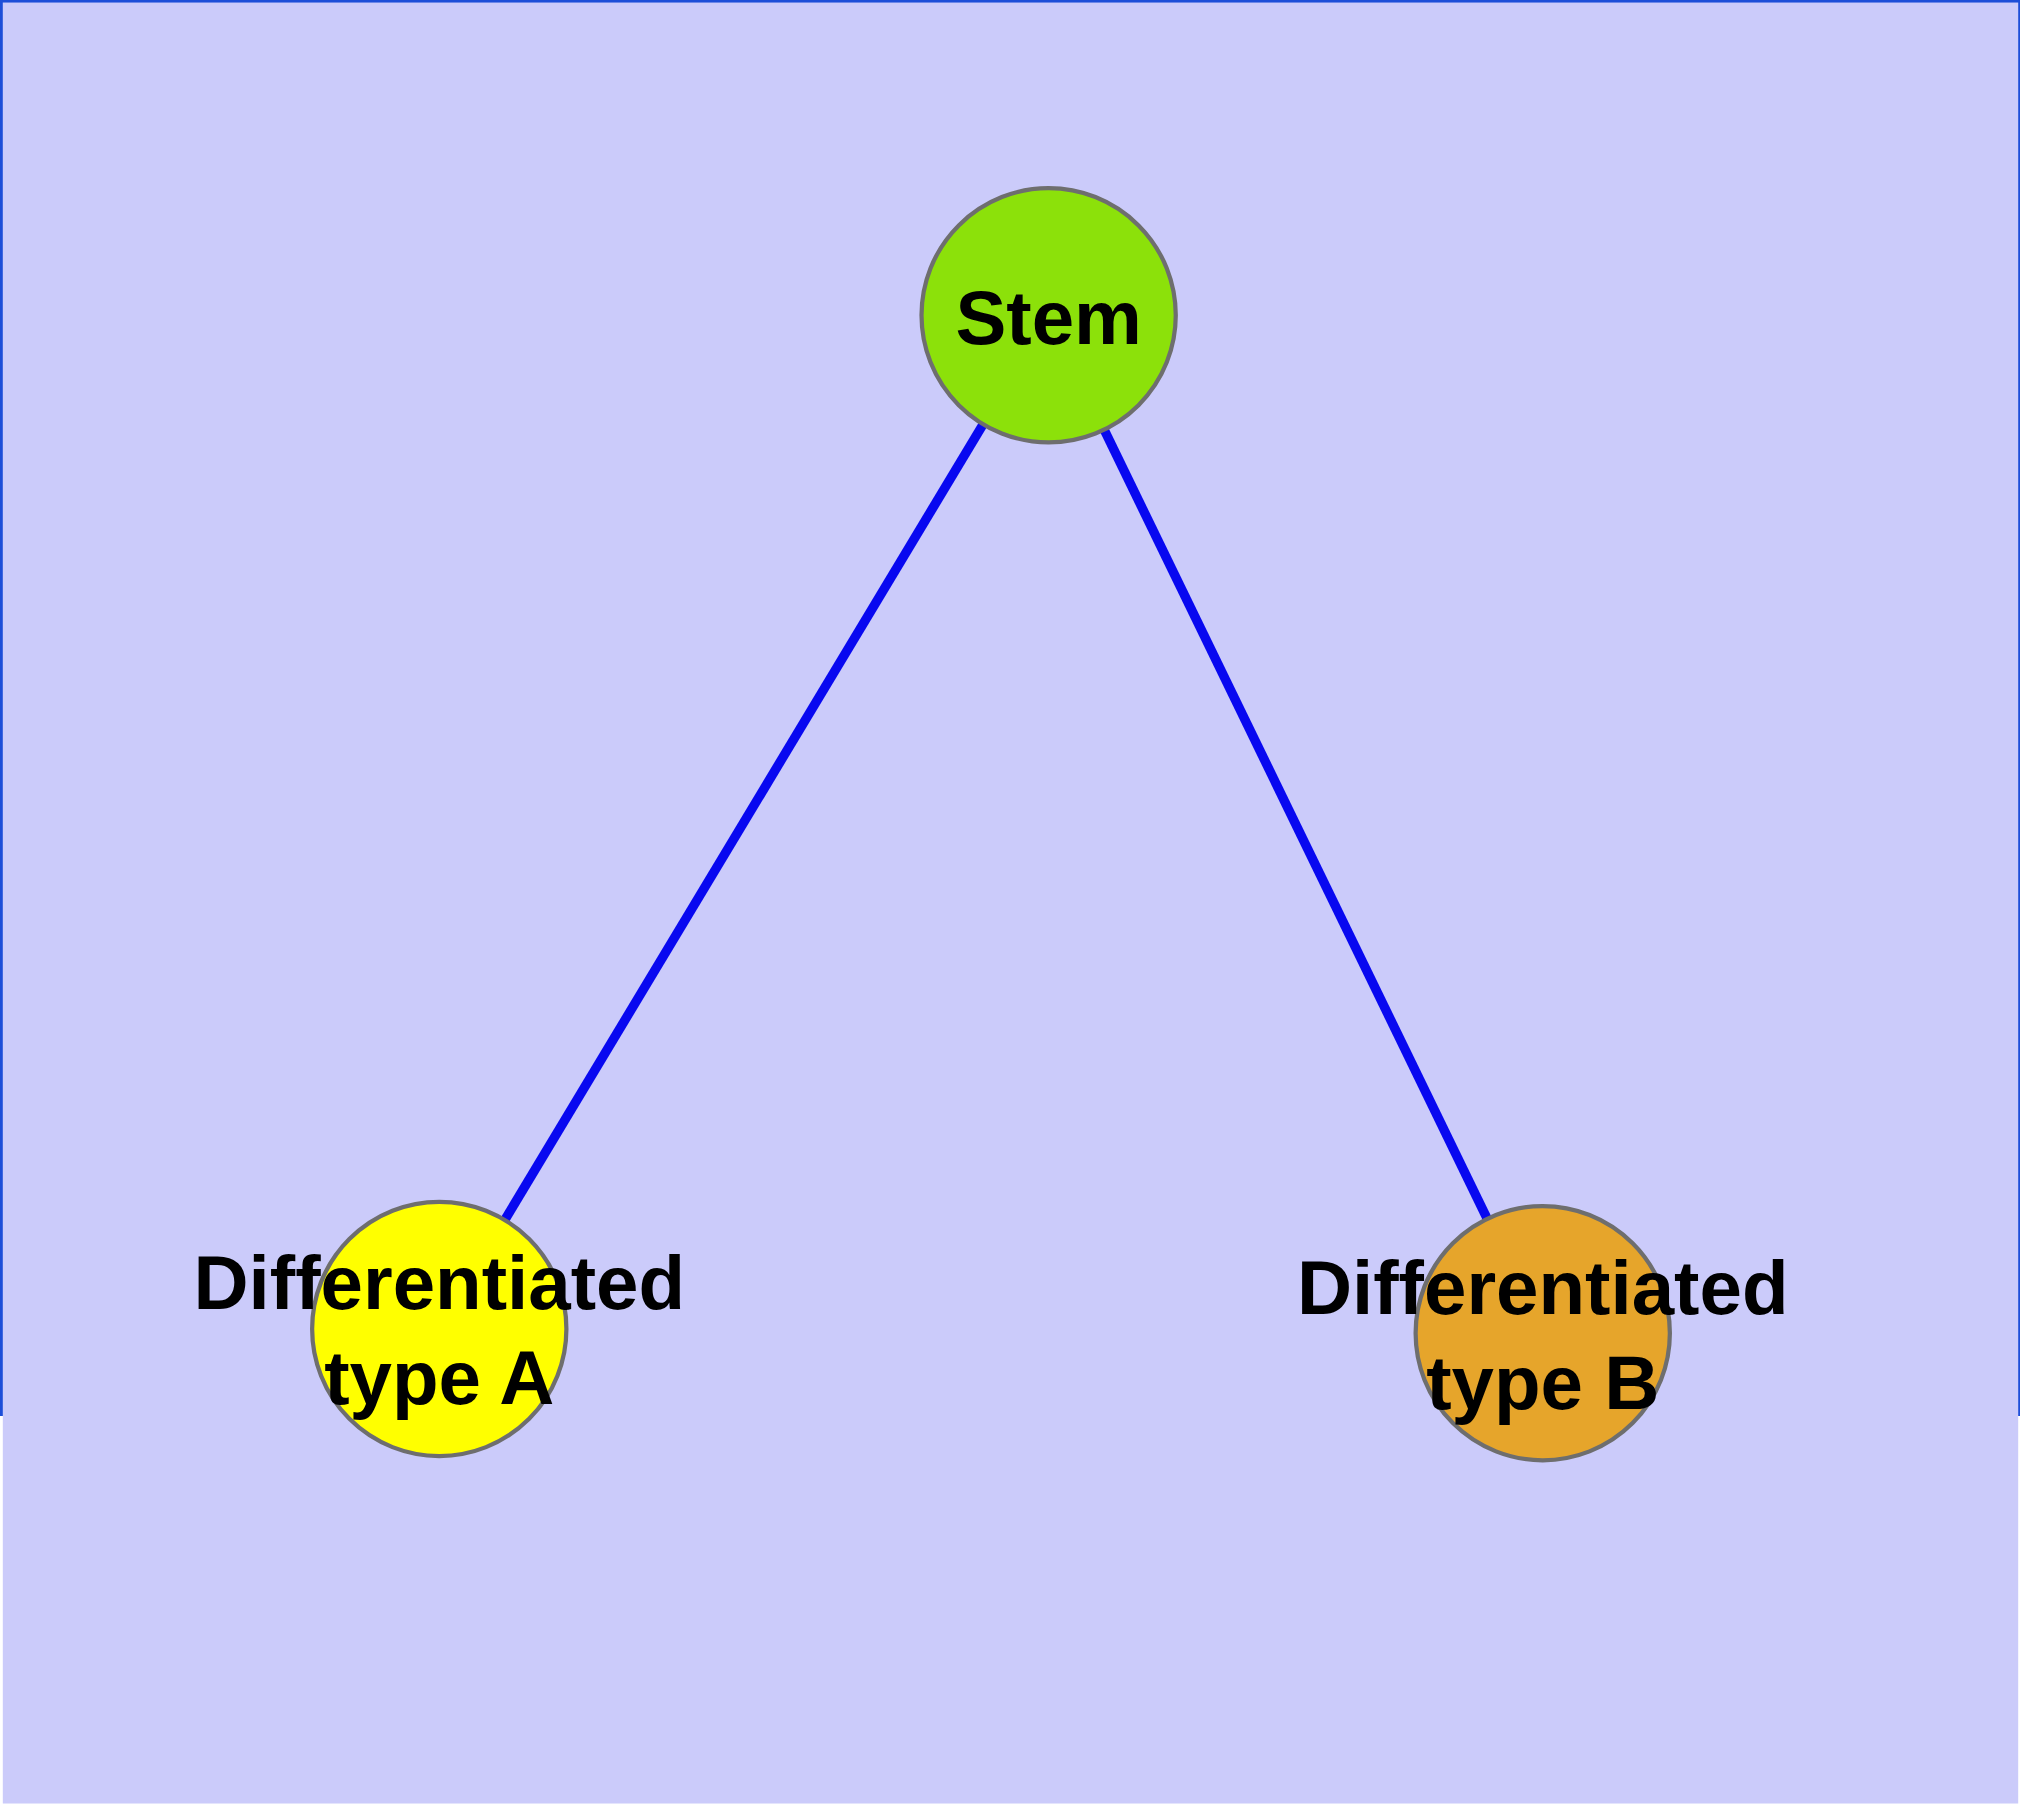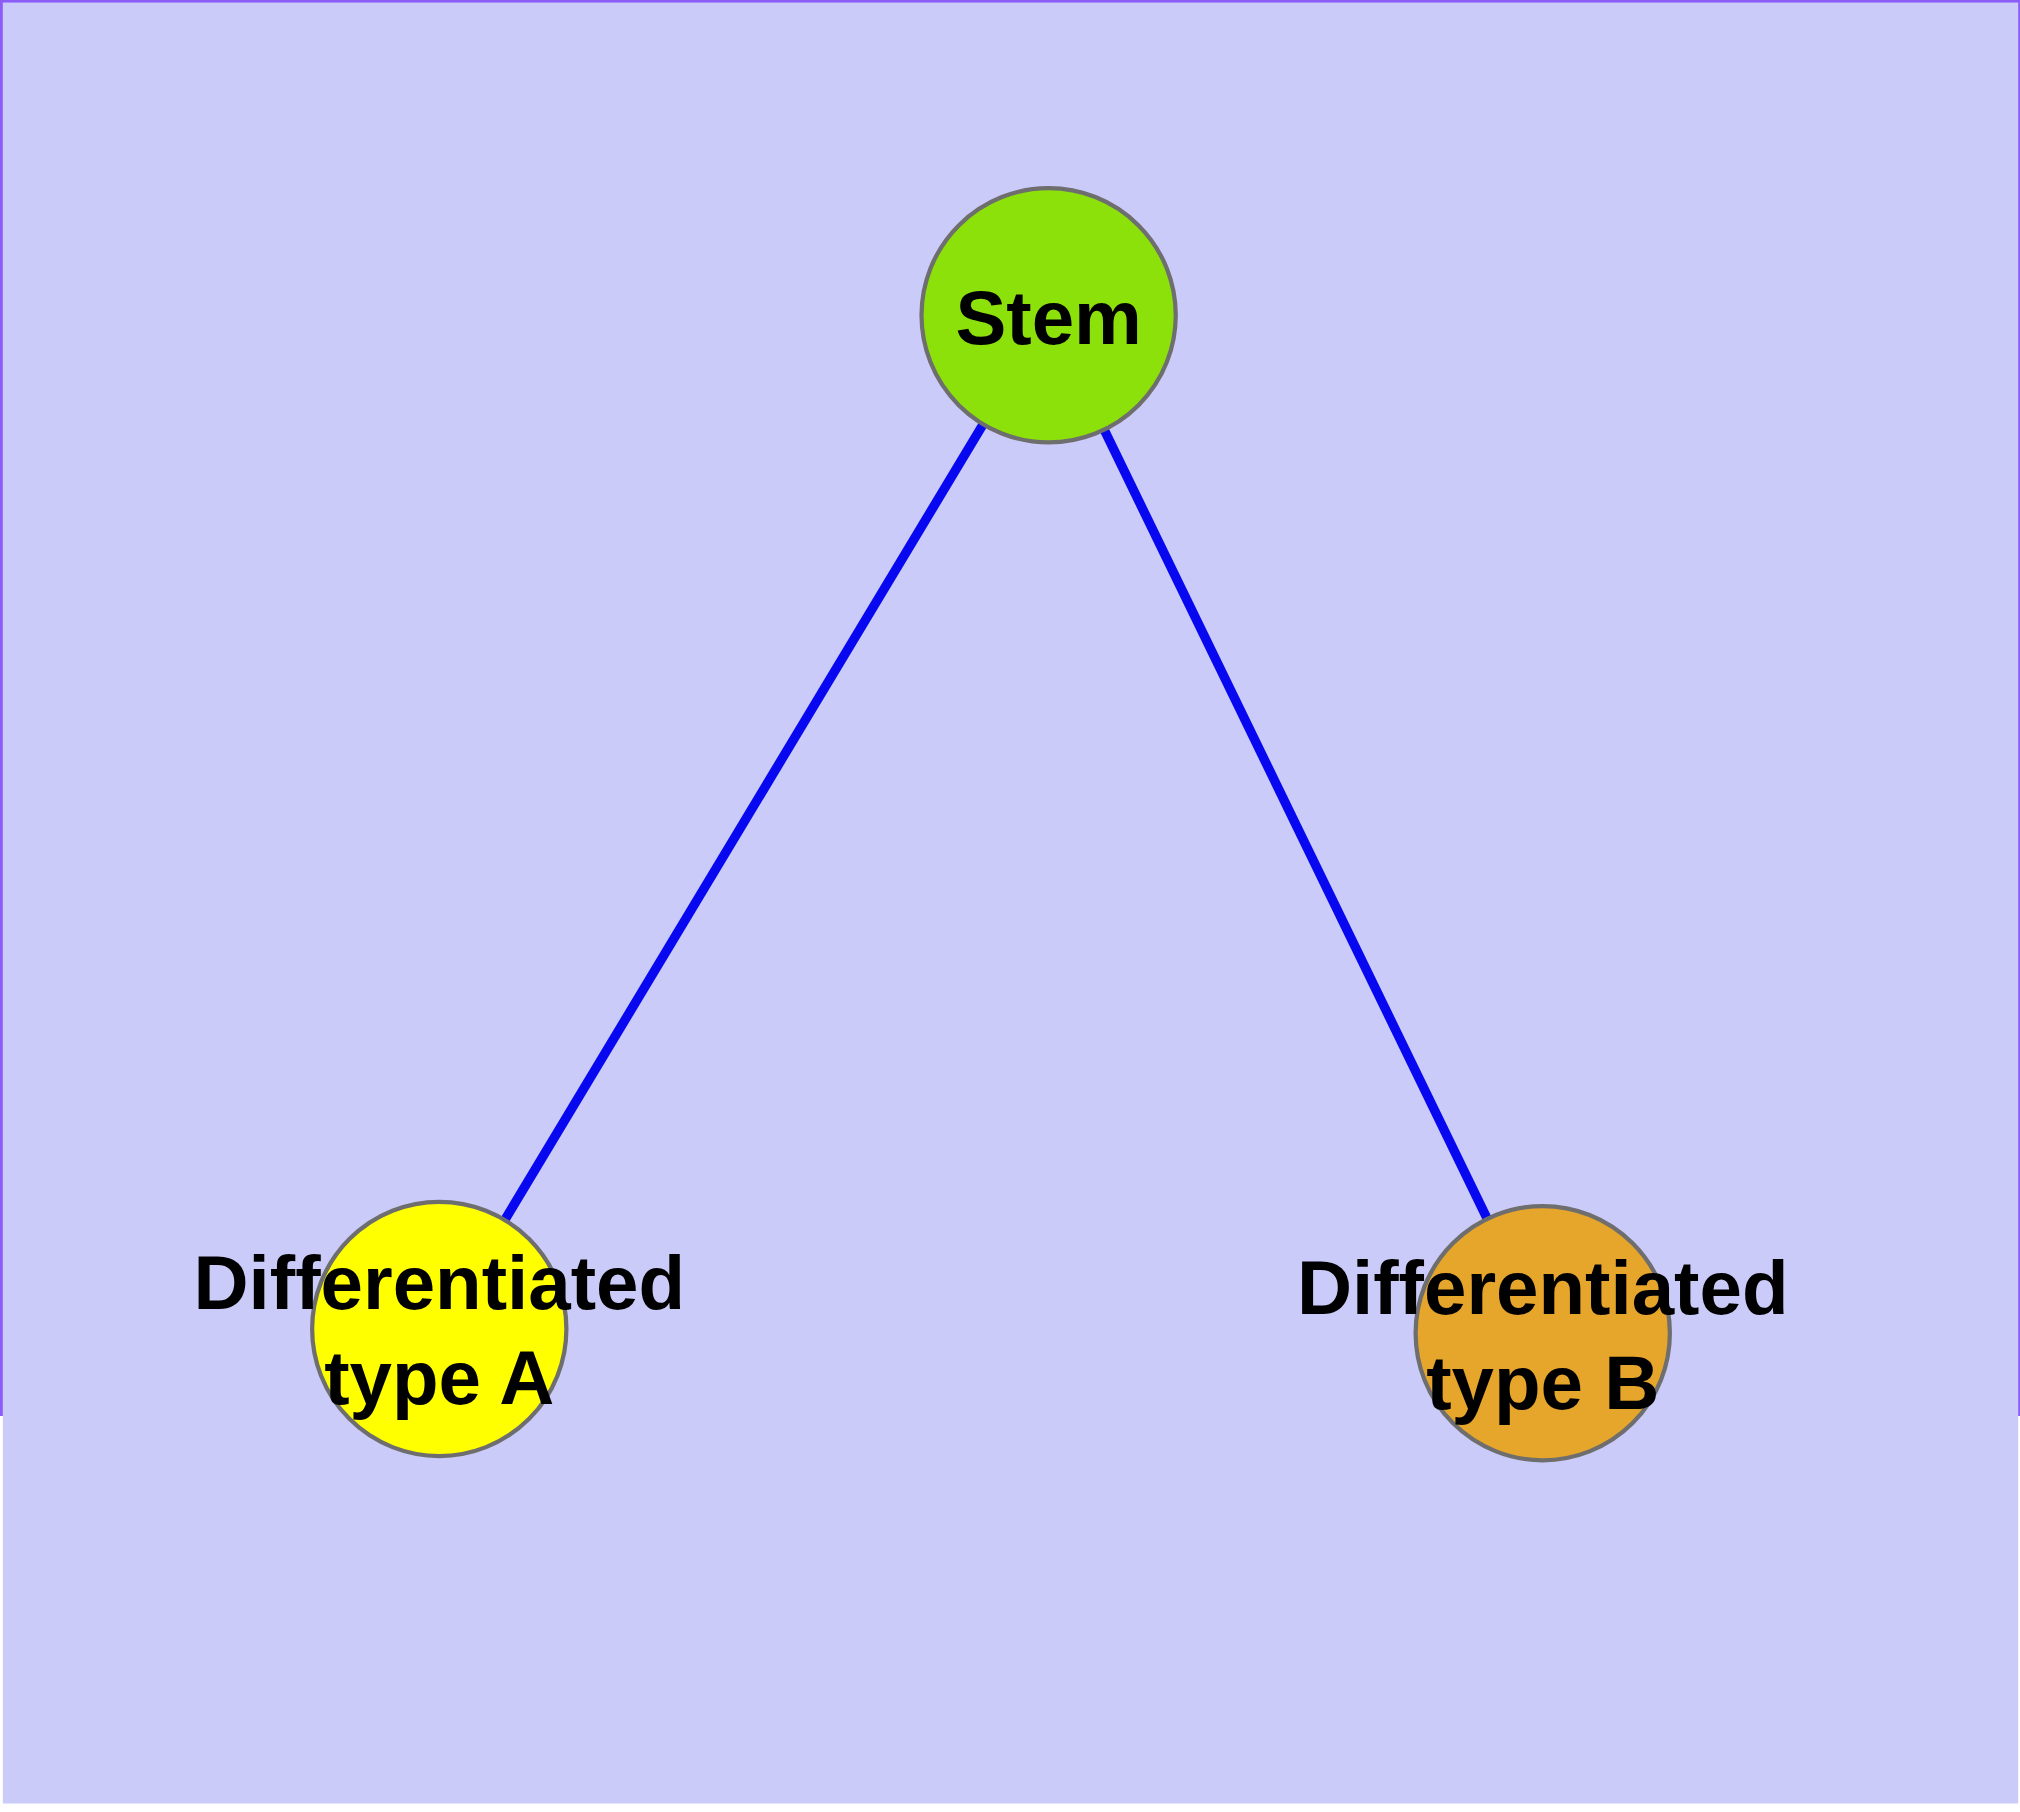--- a/index.html
+++ b/index.html
@@ -7,21 +7,21 @@
     padding: 0;
     background: #ffffff;
     width: 2021px;
     height: 1812px;
     overflow: hidden;
   }
   .figure-wrap {
     position: relative;
     width: 2021px;
     height: 1416px;
-    background: #8b5cf6; 
+    background: #1d4ed8; 
   }
   svg {
     display: block;
   }
   .nlabel {
     font-family: "Liberation Sans", sans-serif;
     font-weight: bold;
     font-size: 90px;
     text-anchor: middle;
   }

